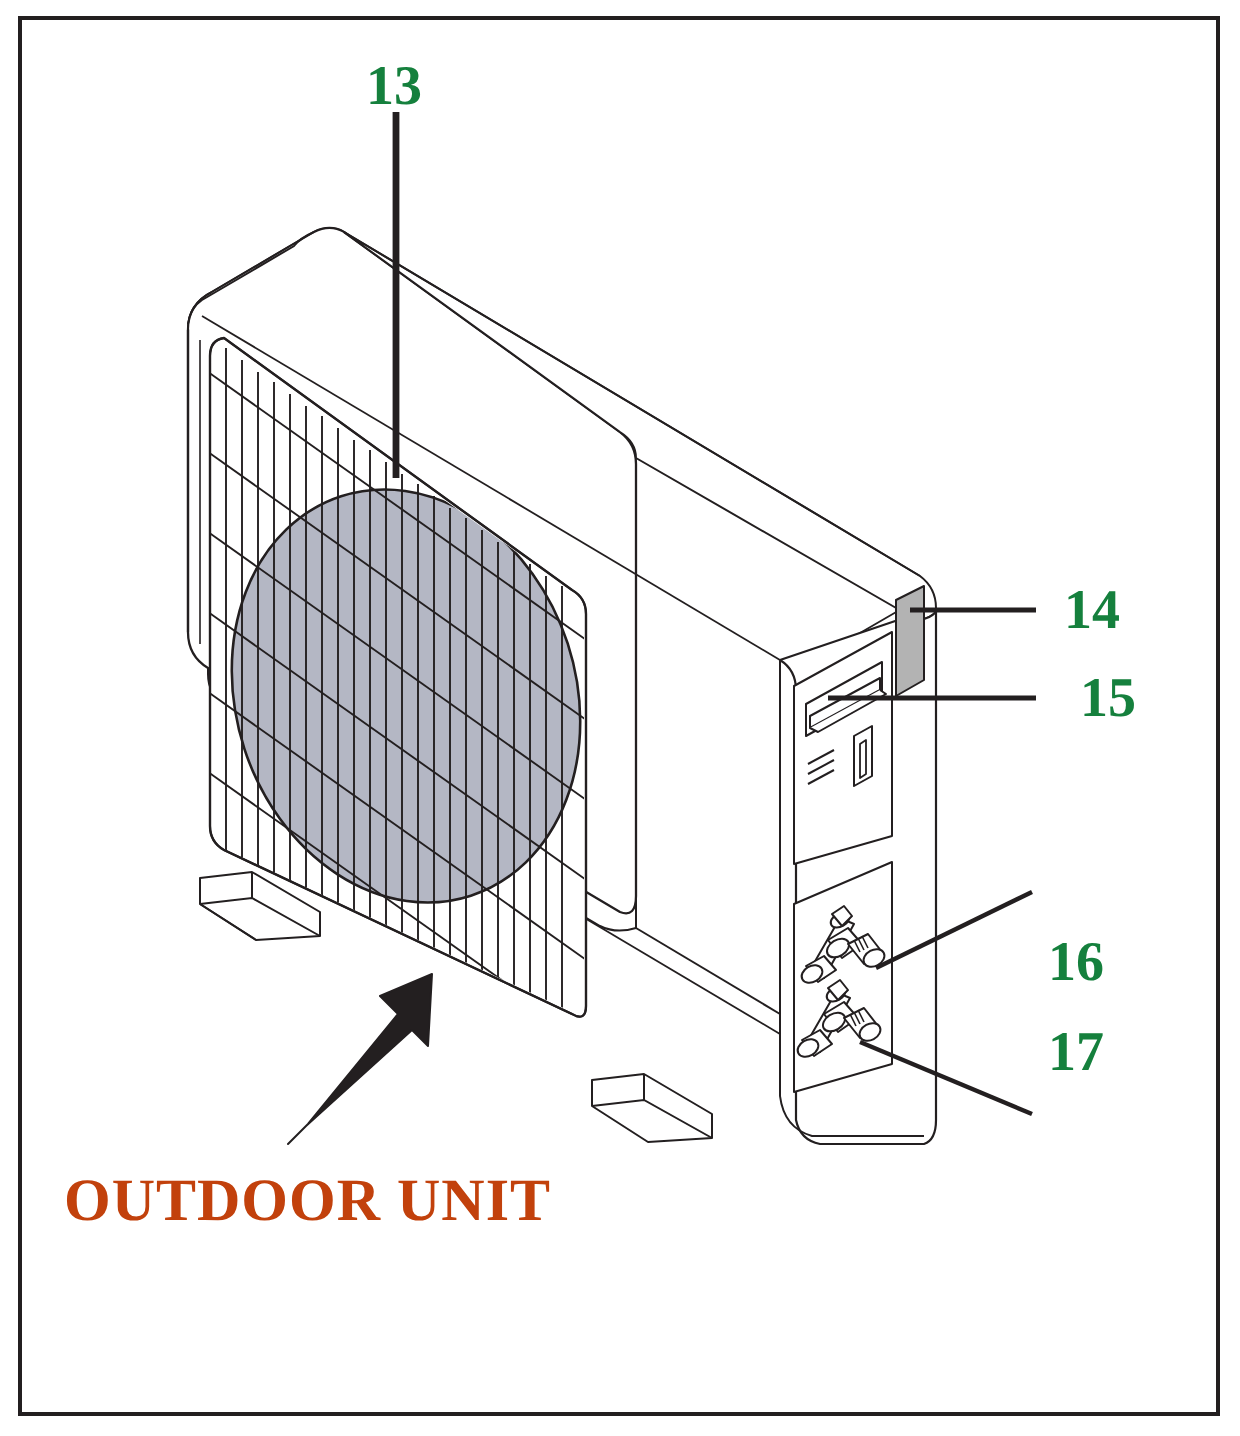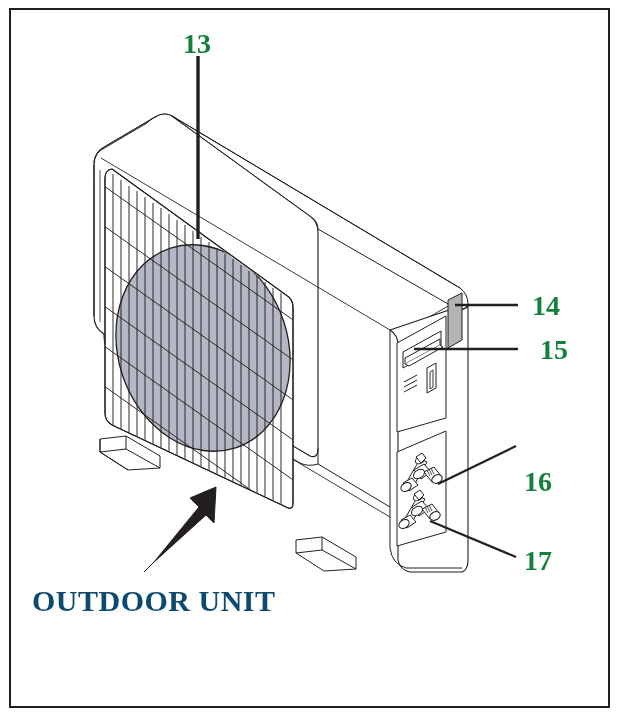--- a/index.html
+++ b/index.html
@@ -46,21 +46,21 @@
     line-height: 1;
     white-space: nowrap;
   }
   #caption-outdoor-unit {
     position: absolute;
     left: 32px;
     top: 584px;
     font-family: "Liberation Serif", serif;
     font-weight: bold;
     font-size: 30px;
-    color: #0c4a6e;
+    color: #c2410c;
     letter-spacing: 0.5px;
     white-space: nowrap;
   }
 </style>
 </head>
 <body>
 
 <div id="figure-root">
 
   <div id="figure-frame"></div>
@@ -288,17 +288,17 @@
   </svg>
 
   <div class="callout-num" style="left:183px; top:30px;">13</div>
 
   <div class="callout-num" style="left:532px; top:292px;">14</div>
 
   <div class="callout-num" style="left:524px; top:336px;margin-left:16px;">15</div>
 
   <div class="callout-num" style="left:524px; top:424px;margin-top:44px;">16</div>
 
-  <div class="callout-num" style="left:524px; top:547px;">17</div>
+  <div class="callout-num" style="left:524px; top:513px;">17</div>
 
   <div id="caption-outdoor-unit">OUTDOOR UNIT</div>
 
 </div>
 
 </body></html>

